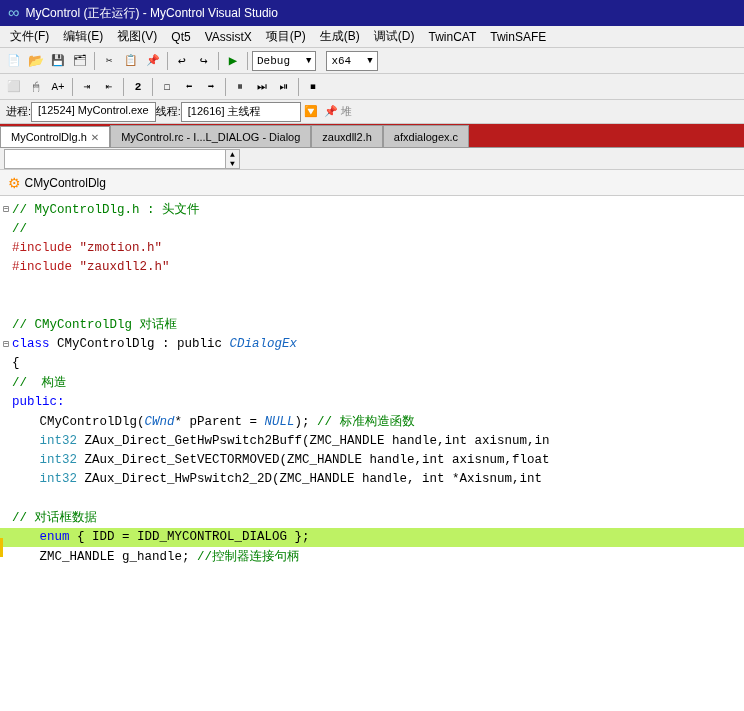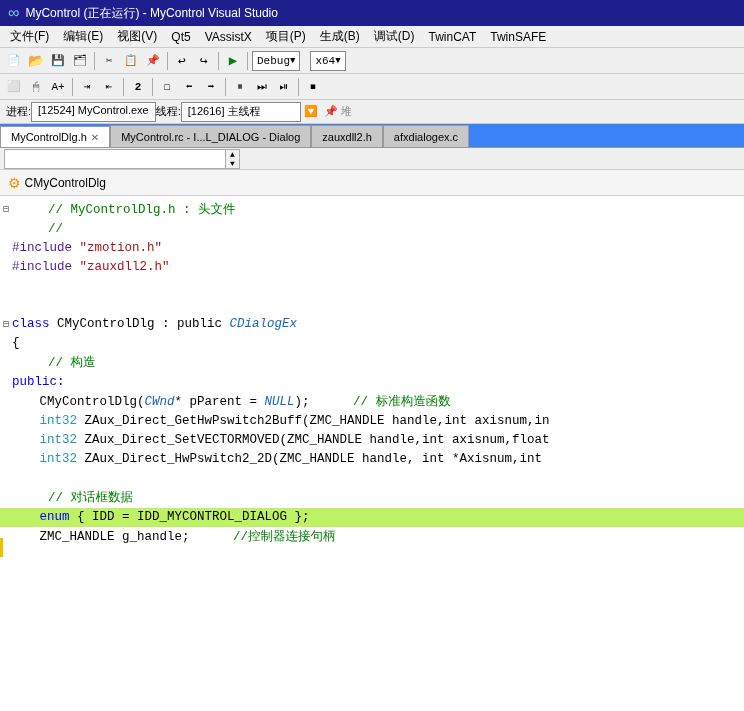--- a/index.html
+++ b/index.html
@@ -62,21 +62,21 @@
       cursor: pointer;
       font-size: 11px;
     }
     .toolbar-separator { width: 1px; height: 18px; background: #aaa; margin: 0 2px; }
     .debug-dropdown {
       border: 1px solid #888;
       background: white;
       padding: 1px 4px;
       height: 20px;
       font-size: 11px;
-      display: flex; align-items: center; gap: 0;
+      display: flex; align-items: center; gap: 16px;
     }
 
     
     #process-bar {
       background: #f0f0f0;
       border-bottom: 1px solid #ccc;
       padding: 2px 6px;
       display: flex;
       align-items: center;
       height: 24px;
@@ -87,21 +87,21 @@
       border: 1px solid #888;
       background: white;
       padding: 1px 6px;
       height: 20px;
       font-size: 11px;
       min-width: 120px;
     }
 
     
     #tab-bar {
-      background: #3b82f6;
+      background: #b91c1c;
       display: flex;
       align-items: flex-end;
       height: 24px;
       border-bottom: 1px solid #999;
       overflow: hidden;
     }
     .tab {
       padding: 3px 10px;
       background: #c8c8c8;
       border: 1px solid #999;
@@ -161,23 +161,23 @@
       background: white;
       flex: 1;
       overflow: hidden;
       position: relative;
       display: flex;
     }
 
     
     .kw { color: #0000ff; } 
     .kw2 { color: #2b91af; } 
-    .comment { color: #008000; margin-left: 36px; } 
+    .comment { color: #008000; } 
     .string { color: #a31515; }
-    .macro { color: #4c1d95; }
+    .macro { color: #b91c1c; }
     .italic-blue { color: #1565c0; font-style: italic; }
     .black { color: #000000; }
 
     #main-container {
       display: flex;
       flex-direction: column;
       height: 711px;
     }
 
     .code-line {
@@ -363,39 +363,45 @@
         <div class="code-line">
           <span class="collapse-btn"></span>
           <div class="line-content">&nbsp;</div>
         </div>
 
         <div class="code-line">
           <span class="collapse-btn"></span>
           <div class="line-content">&nbsp;</div>
         </div>
 
+        <div class="code-line">
+          <span class="collapse-btn"></span>
+          <div class="line-content">
+            <span class="comment">// CMyControlDlg </span><span style="color:#008000; font-family:'Microsoft YaHei',Arial,sans-serif;">对话框</span>
+          </div>
+        </div>
 
         <div class="code-line">
           <span class="collapse-btn">⊟</span>
           <div class="line-content">
             <span class="kw">class </span><span class="black">CMyControlDlg : public </span><span class="italic-blue">CDialogEx</span>
           </div>
         </div>
 
         <div class="code-line">
           <span class="collapse-btn"></span>
           <div class="line-content">
             <span class="black">{</span>
           </div>
         </div>
 
         <div class="code-line">
           <span class="collapse-btn"></span>
           <div class="line-content">
-            <span class="comment">// </span><span style="color:#008000; font-family:'Microsoft YaHei',Arial,sans-serif;">构造</span>
+            <span class="comment">// </span><span style="color:#008000; font-family:'Microsoft YaHei',Arial,sans-serif;margin-left:7px;">构造</span>
           </div>
         </div>
 
         <div class="code-line">
           <span class="collapse-btn"></span>
           <div class="line-content">
             <span class="kw">public:</span>
           </div>
         </div>
 

